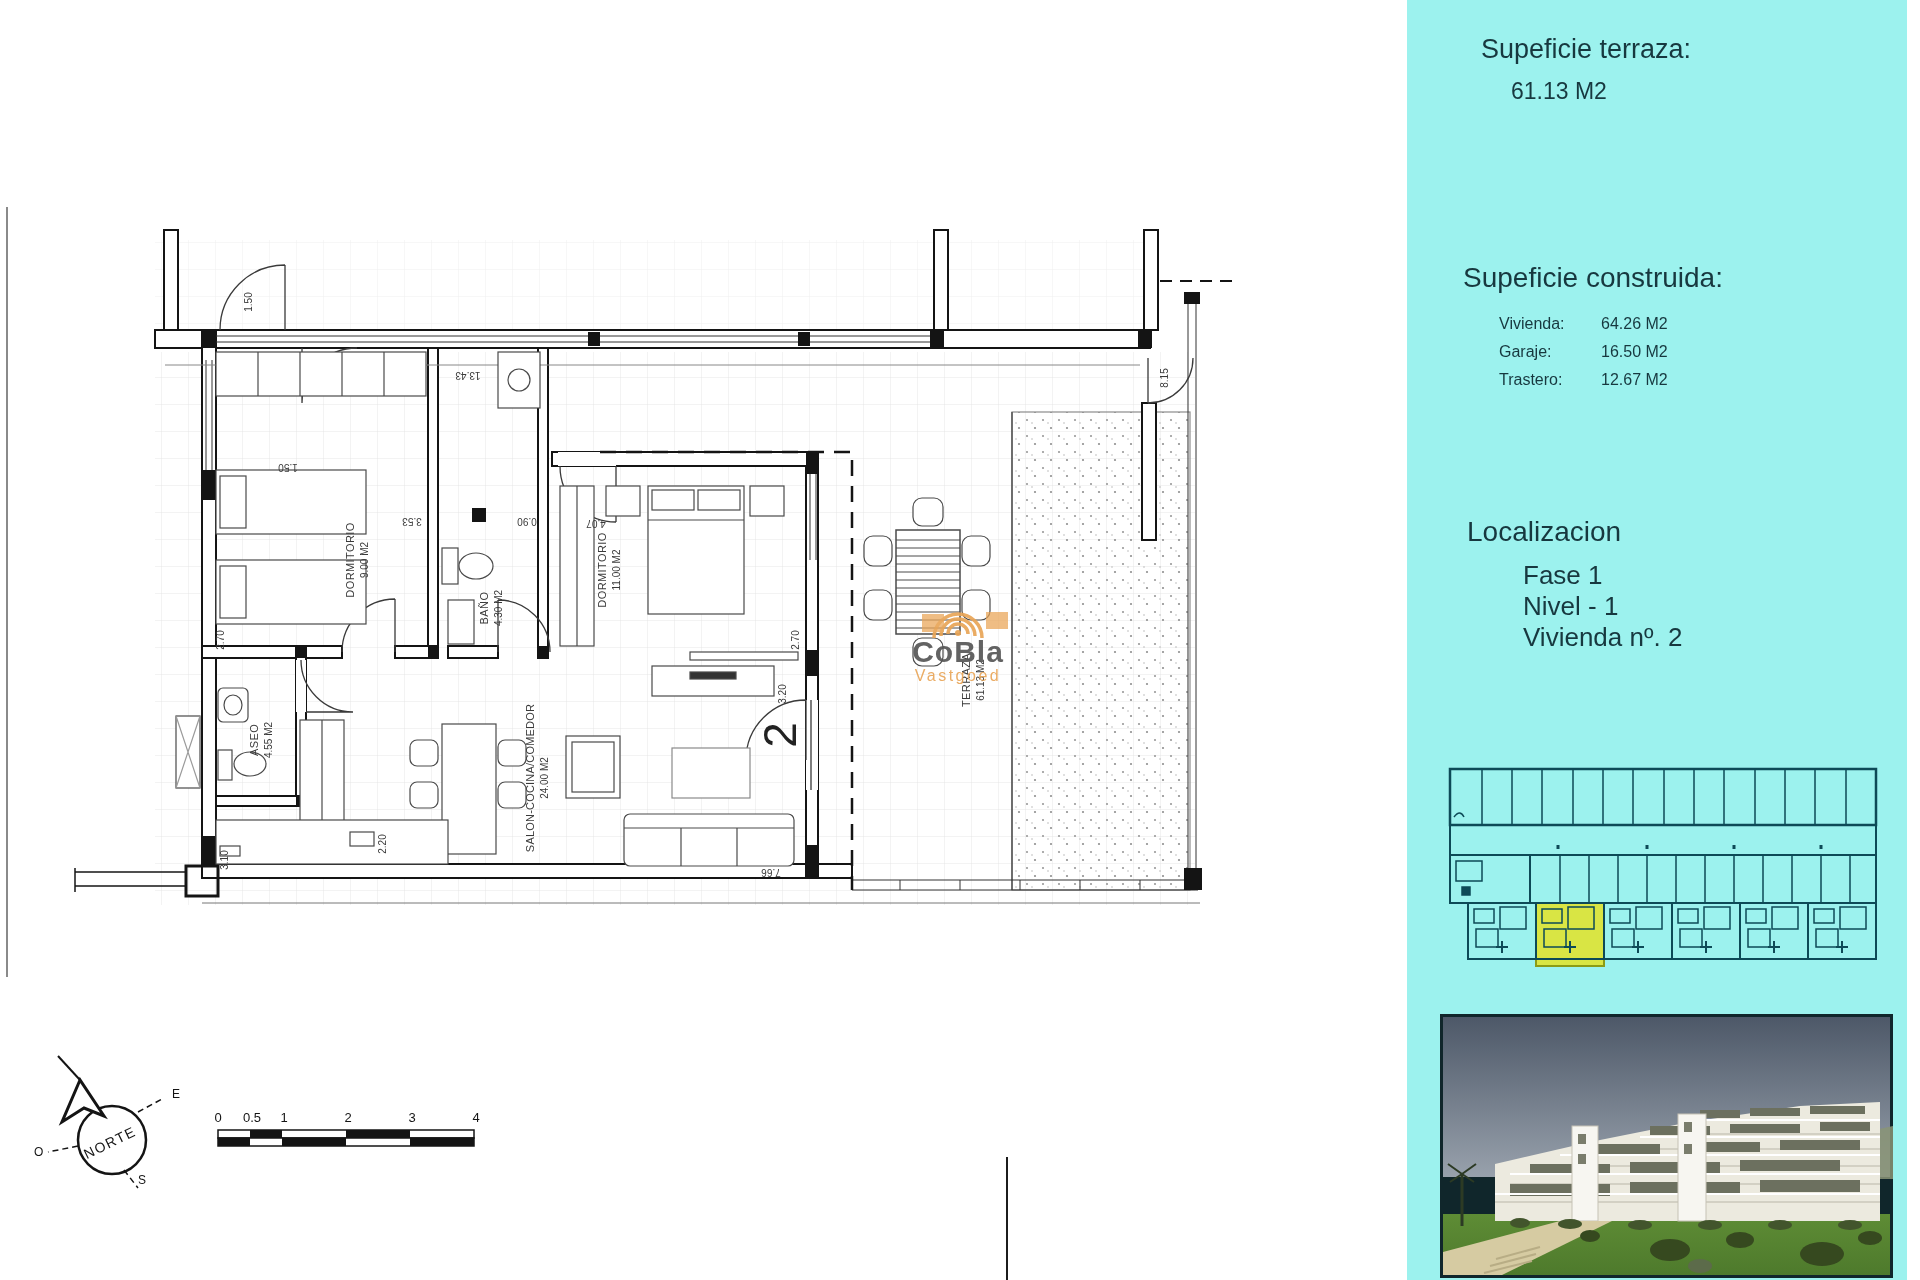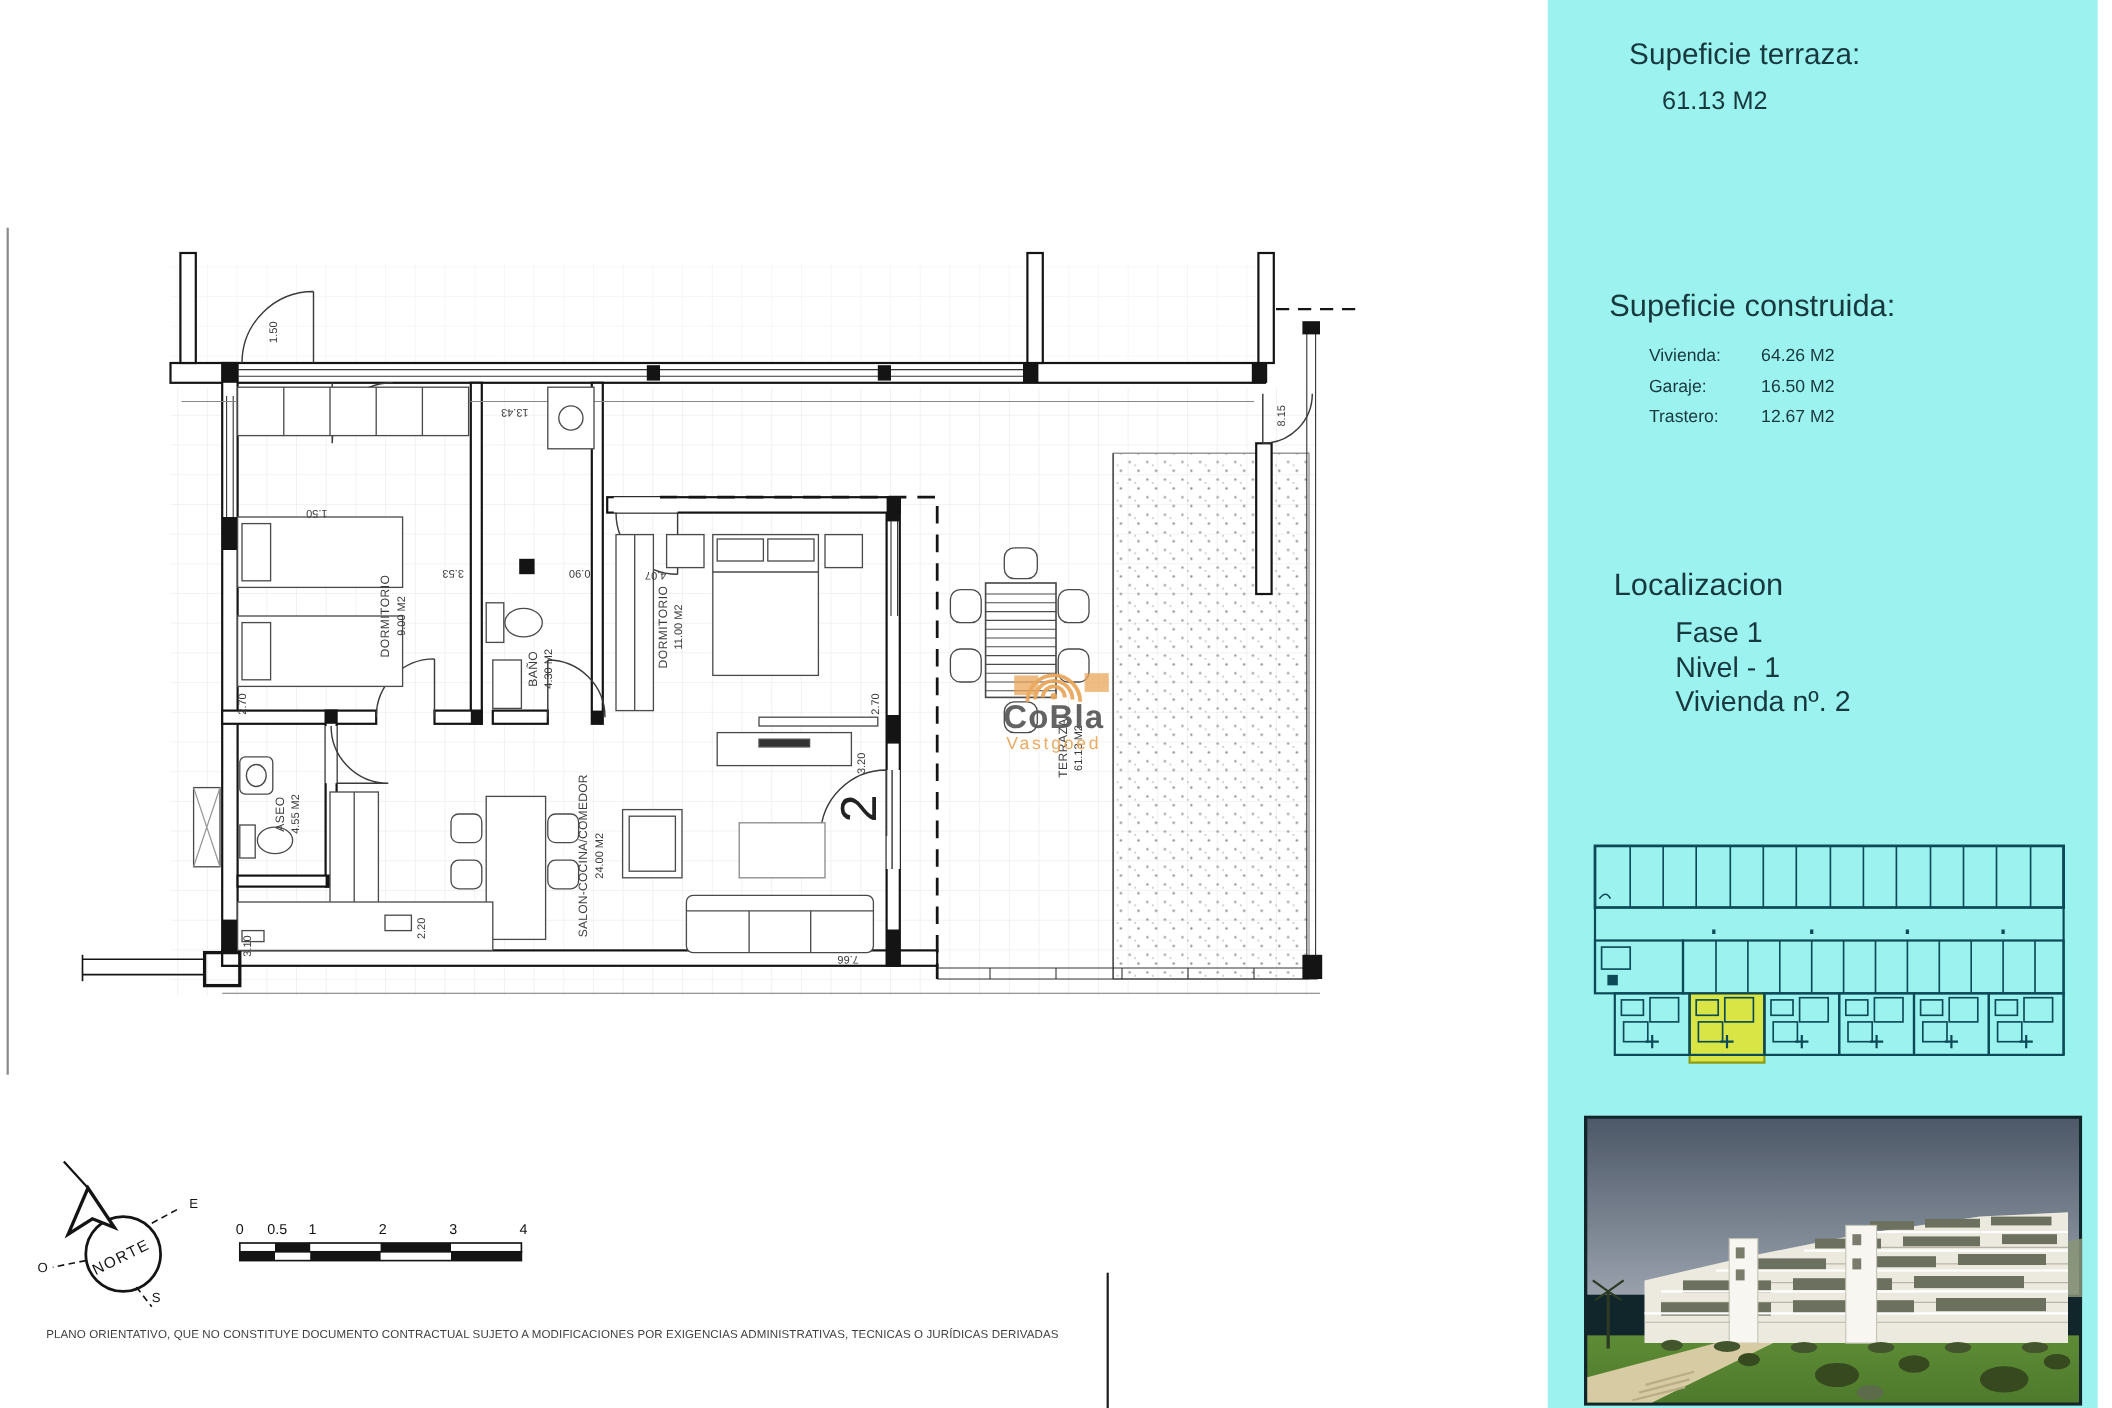--- a/index.html
+++ b/index.html
@@ -275,21 +275,20 @@
       <text x="252" y="1122">0.5</text>
       <text x="284" y="1122">1</text>
       <text x="348" y="1122">2</text>
       <text x="412" y="1122">3</text>
       <text x="476" y="1122">4</text>
     </g>
   </g>
 </svg>
 
 <div class="abs disclaimer">
-  <div>PLANO ORIENTATIVO, QUE NO CONSTITUYE DOCUMENTO CONTRACTUAL SUJETO A MODIFICACIONES POR EXIGENCIAS ADMINISTRATIVAS, TECNICAS O JURÍDICAS DERIVADAS</div>
 </div>
 <div class="abs divider-v"></div>
 
 <aside class="abs sidebar">
   <div class="abs sb-t1">Supeficie terraza:</div>
   <div class="abs sb-v1">61.13 M2</div>
 
   <div class="abs sb-t2">Supeficie construida:</div>
   <div class="abs sb-rows">
     <div class="sb-row">

